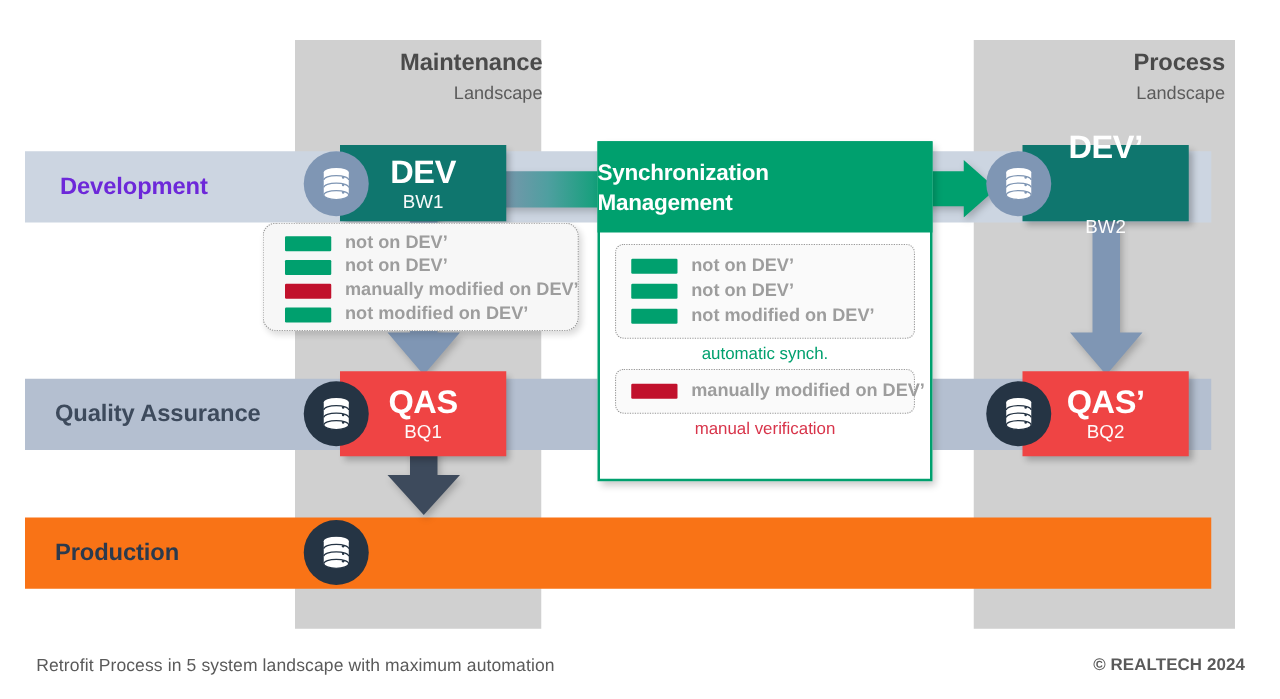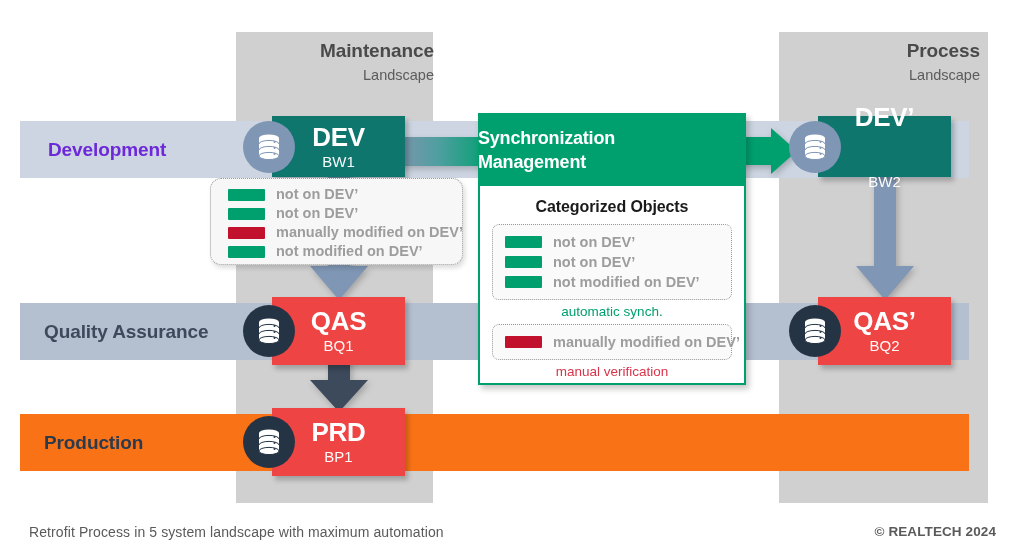--- a/index.html
+++ b/index.html
@@ -355,24 +355,20 @@
       <ellipse cx="11" cy="10" rx="10" ry="3.6" fill="#ffffff" stroke="#253444" stroke-width="1"></ellipse>
       <rect x="1" y="10" width="20" height="6" fill="#ffffff"></rect>
       <ellipse cx="11" cy="16" rx="10" ry="3.6" fill="#ffffff" stroke="#253444" stroke-width="1"></ellipse>
       <rect x="1" y="16" width="20" height="6" fill="#ffffff"></rect>
       <ellipse cx="11" cy="22" rx="10" ry="3.6" fill="#ffffff" stroke="#253444" stroke-width="1"></ellipse>
       <circle cx="16.5" cy="8" r="1" fill="#253444"></circle>
       <circle cx="16.5" cy="14" r="1" fill="#253444"></circle>
       <circle cx="16.5" cy="20" r="1" fill="#253444"></circle>
     </svg>
   </div>
-  <div class="sys-box sys-dark" id="box-prd">
-    <div class="sys-name">PRD</div>
-    <div class="sys-sub">BP1</div>
-  </div>
 
   <div class="db-badge blue" id="db-dev2">
     <svg width="22" height="26" viewBox="0 0 22 26">
       <ellipse cx="11" cy="4" rx="10" ry="3.6" fill="#ffffff"></ellipse>
       <rect x="1" y="4" width="20" height="6" fill="#ffffff"></rect>
       <ellipse cx="11" cy="10" rx="10" ry="3.6" fill="#ffffff" stroke="#7f96b4" stroke-width="1"></ellipse>
       <rect x="1" y="10" width="20" height="6" fill="#ffffff"></rect>
       <ellipse cx="11" cy="16" rx="10" ry="3.6" fill="#ffffff" stroke="#7f96b4" stroke-width="1"></ellipse>
       <rect x="1" y="16" width="20" height="6" fill="#ffffff"></rect>
       <ellipse cx="11" cy="22" rx="10" ry="3.6" fill="#ffffff" stroke="#7f96b4" stroke-width="1"></ellipse>
@@ -423,21 +419,20 @@
       <span class="legend-text">not modified on DEV’</span>
     </div>
   </div>
 
   <div id="sync-panel">
     <div id="sync-header">
       <div class="sync-title-line">Synchronization</div>
       <div class="sync-title-line">Management</div>
     </div>
     <div id="sync-body">
-      <div id="categorized-title">Categorized Objects</div>
 
       <div class="dashed-group">
         <div class="legend-row">
           <span class="legend-swatch" style="background:#00a06e"></span>
           <span class="legend-text">not on DEV’</span>
         </div>
         <div class="legend-row">
           <span class="legend-swatch" style="background:#00a06e"></span>
           <span class="legend-text">not on DEV’</span>
         </div>

